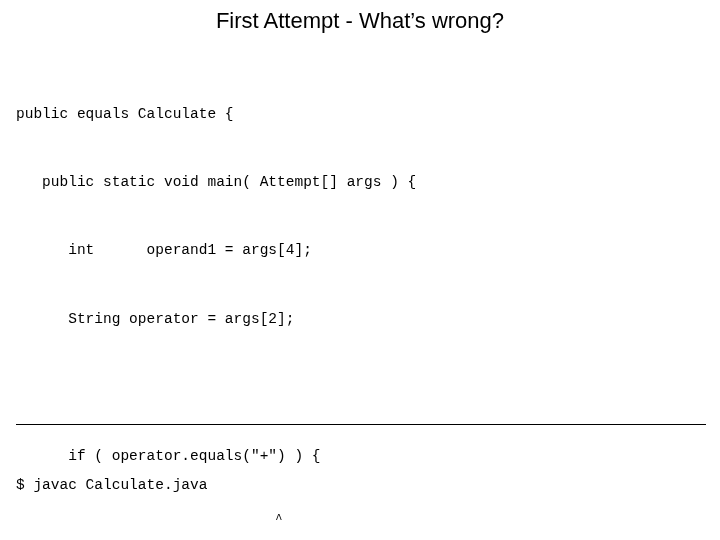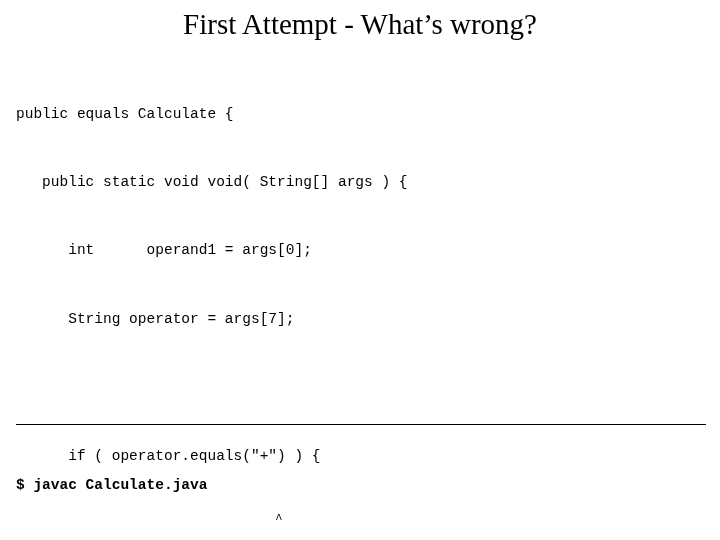--- a/index.html
+++ b/index.html
@@ -18,22 +18,22 @@
     width: 720px;
     height: 540px;
     box-sizing: border-box;
   }
   .slide-title {
     position: absolute;
     top: 8px;
     left: 0;
     width: 720px;
     text-align: center;
-    font-family: Liberation Serif, serif;
-    font-size: 29px;
+    font-family: Liberation Sans, sans-serif;
+    font-size: 22px;
     font-weight: normal;
     color: #000000;
     letter-spacing: 0px;
     white-space: pre;
   }
   .code-block {
     position: absolute;
     top: 57px;
     left: 16px;
     width: 700px;
@@ -62,44 +62,43 @@
     width: 700px;
     font-family: "Liberation Mono", monospace;
     font-size: 14.5px;
     line-height: 22.8px;
     color: #000000;
     white-space: pre;
   }
   .output-line {
     white-space: pre;
     height: 22.8px;
-    font-weight: bold;
   }
   .caret-line {
     position: absolute;
     top: 513px;
     left: 16px;
     font-family: "Liberation Mono", monospace;
     font-size: 12px;
     color: #000000;
     white-space: pre;
   }
 </style>
 </head>
 <body>
 
 <div class="slide">
 
   <div class="slide-title">First Attempt - What’s wrong?</div>
 
   <div class="code-block">
     <div class="code-line">public equals Calculate {</div>
-    <div class="code-line">   public static void void( String[] args ) {</div>
-    <div class="code-line">      int      operand1 = args[0];</div>
-    <div class="code-line">      String operator = args[7];</div>
+    <div class="code-line">   public static void main( Attempt[] args ) {</div>
+    <div class="code-line">      int      operand1 = args[4];</div>
+    <div class="code-line">      String operator = args[2];</div>
     <div class="code-line"></div>
     <div class="code-line">      if ( operator.equals("+") ) {</div>
     
     
     
     
     
     
     
     

